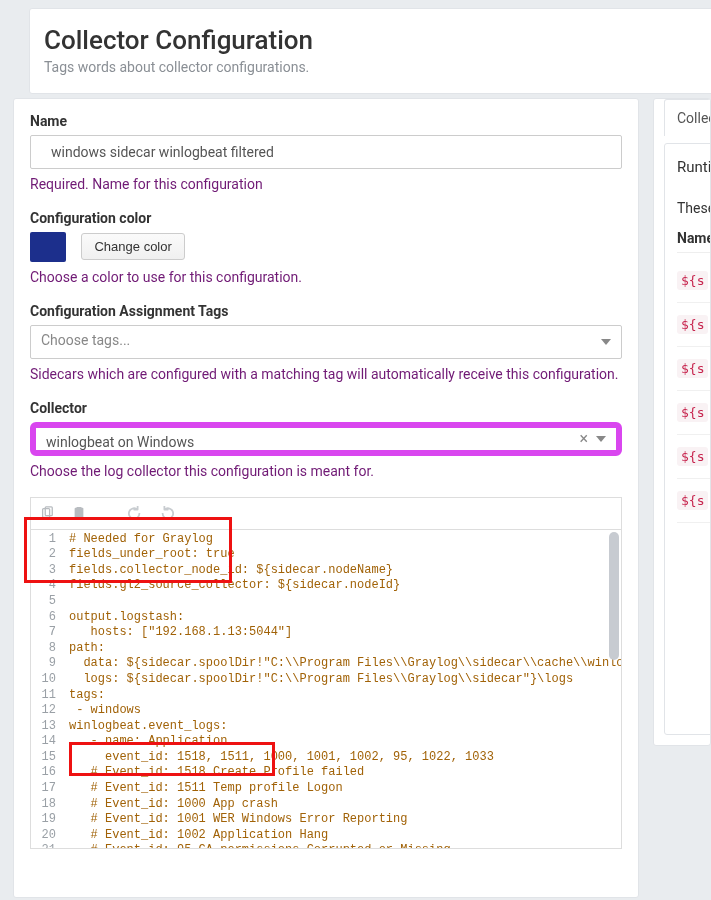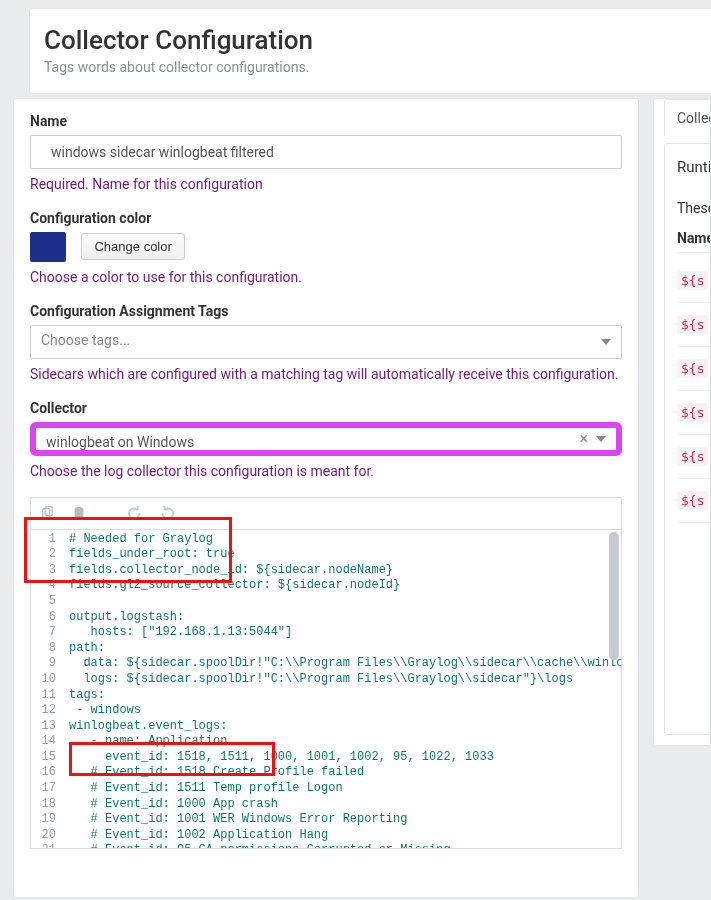--- a/index.html
+++ b/index.html
@@ -233,21 +233,21 @@
     background:#fff;
     color:#9aa0a6;
     text-align:right;
     padding:2px 8px 2px 6px;
     user-select:none;
     border-right:1px solid transparent;
     min-width:34px;
   }
   .code {
     padding:2px 4px;
-    color:#0f766e;
+    color:#a16207;
     flex:1;
     overflow:hidden;
   }
   .scrollbar {
     position:absolute;
     right:2px; top:2px;
     width:10px; height:128px;
     background:#c7cbd1;
     border-radius:6px;
   }

